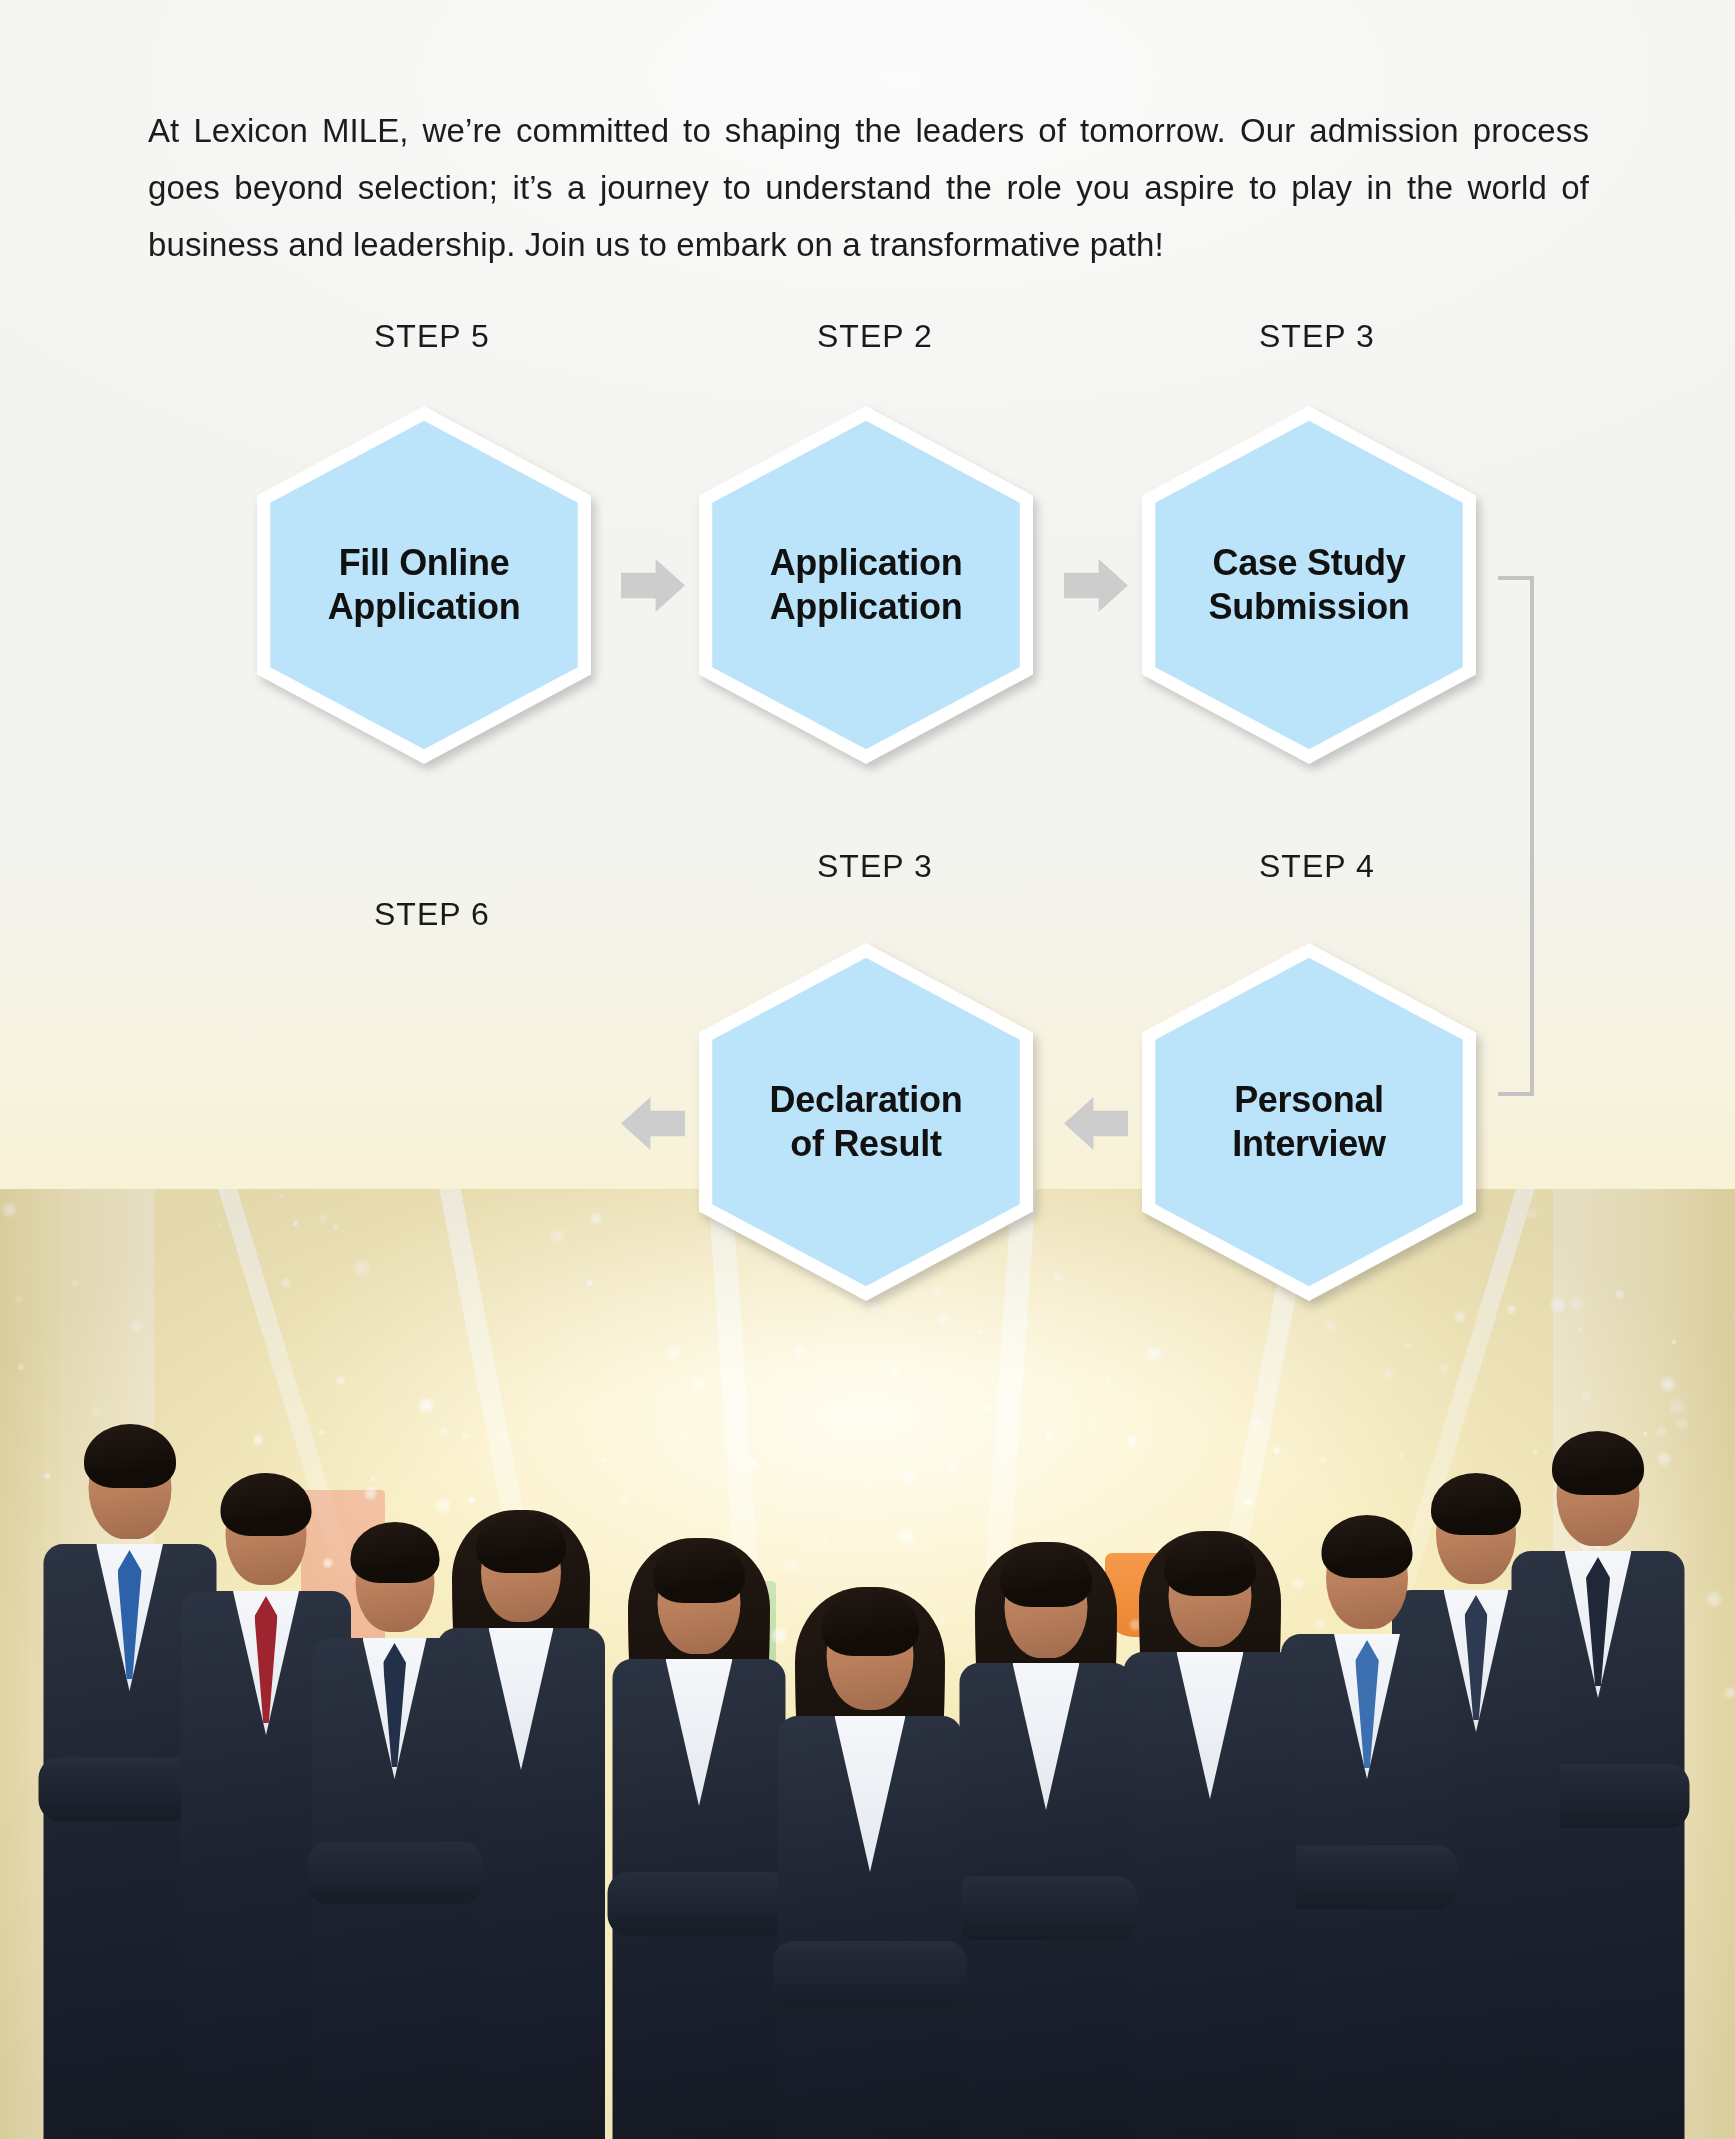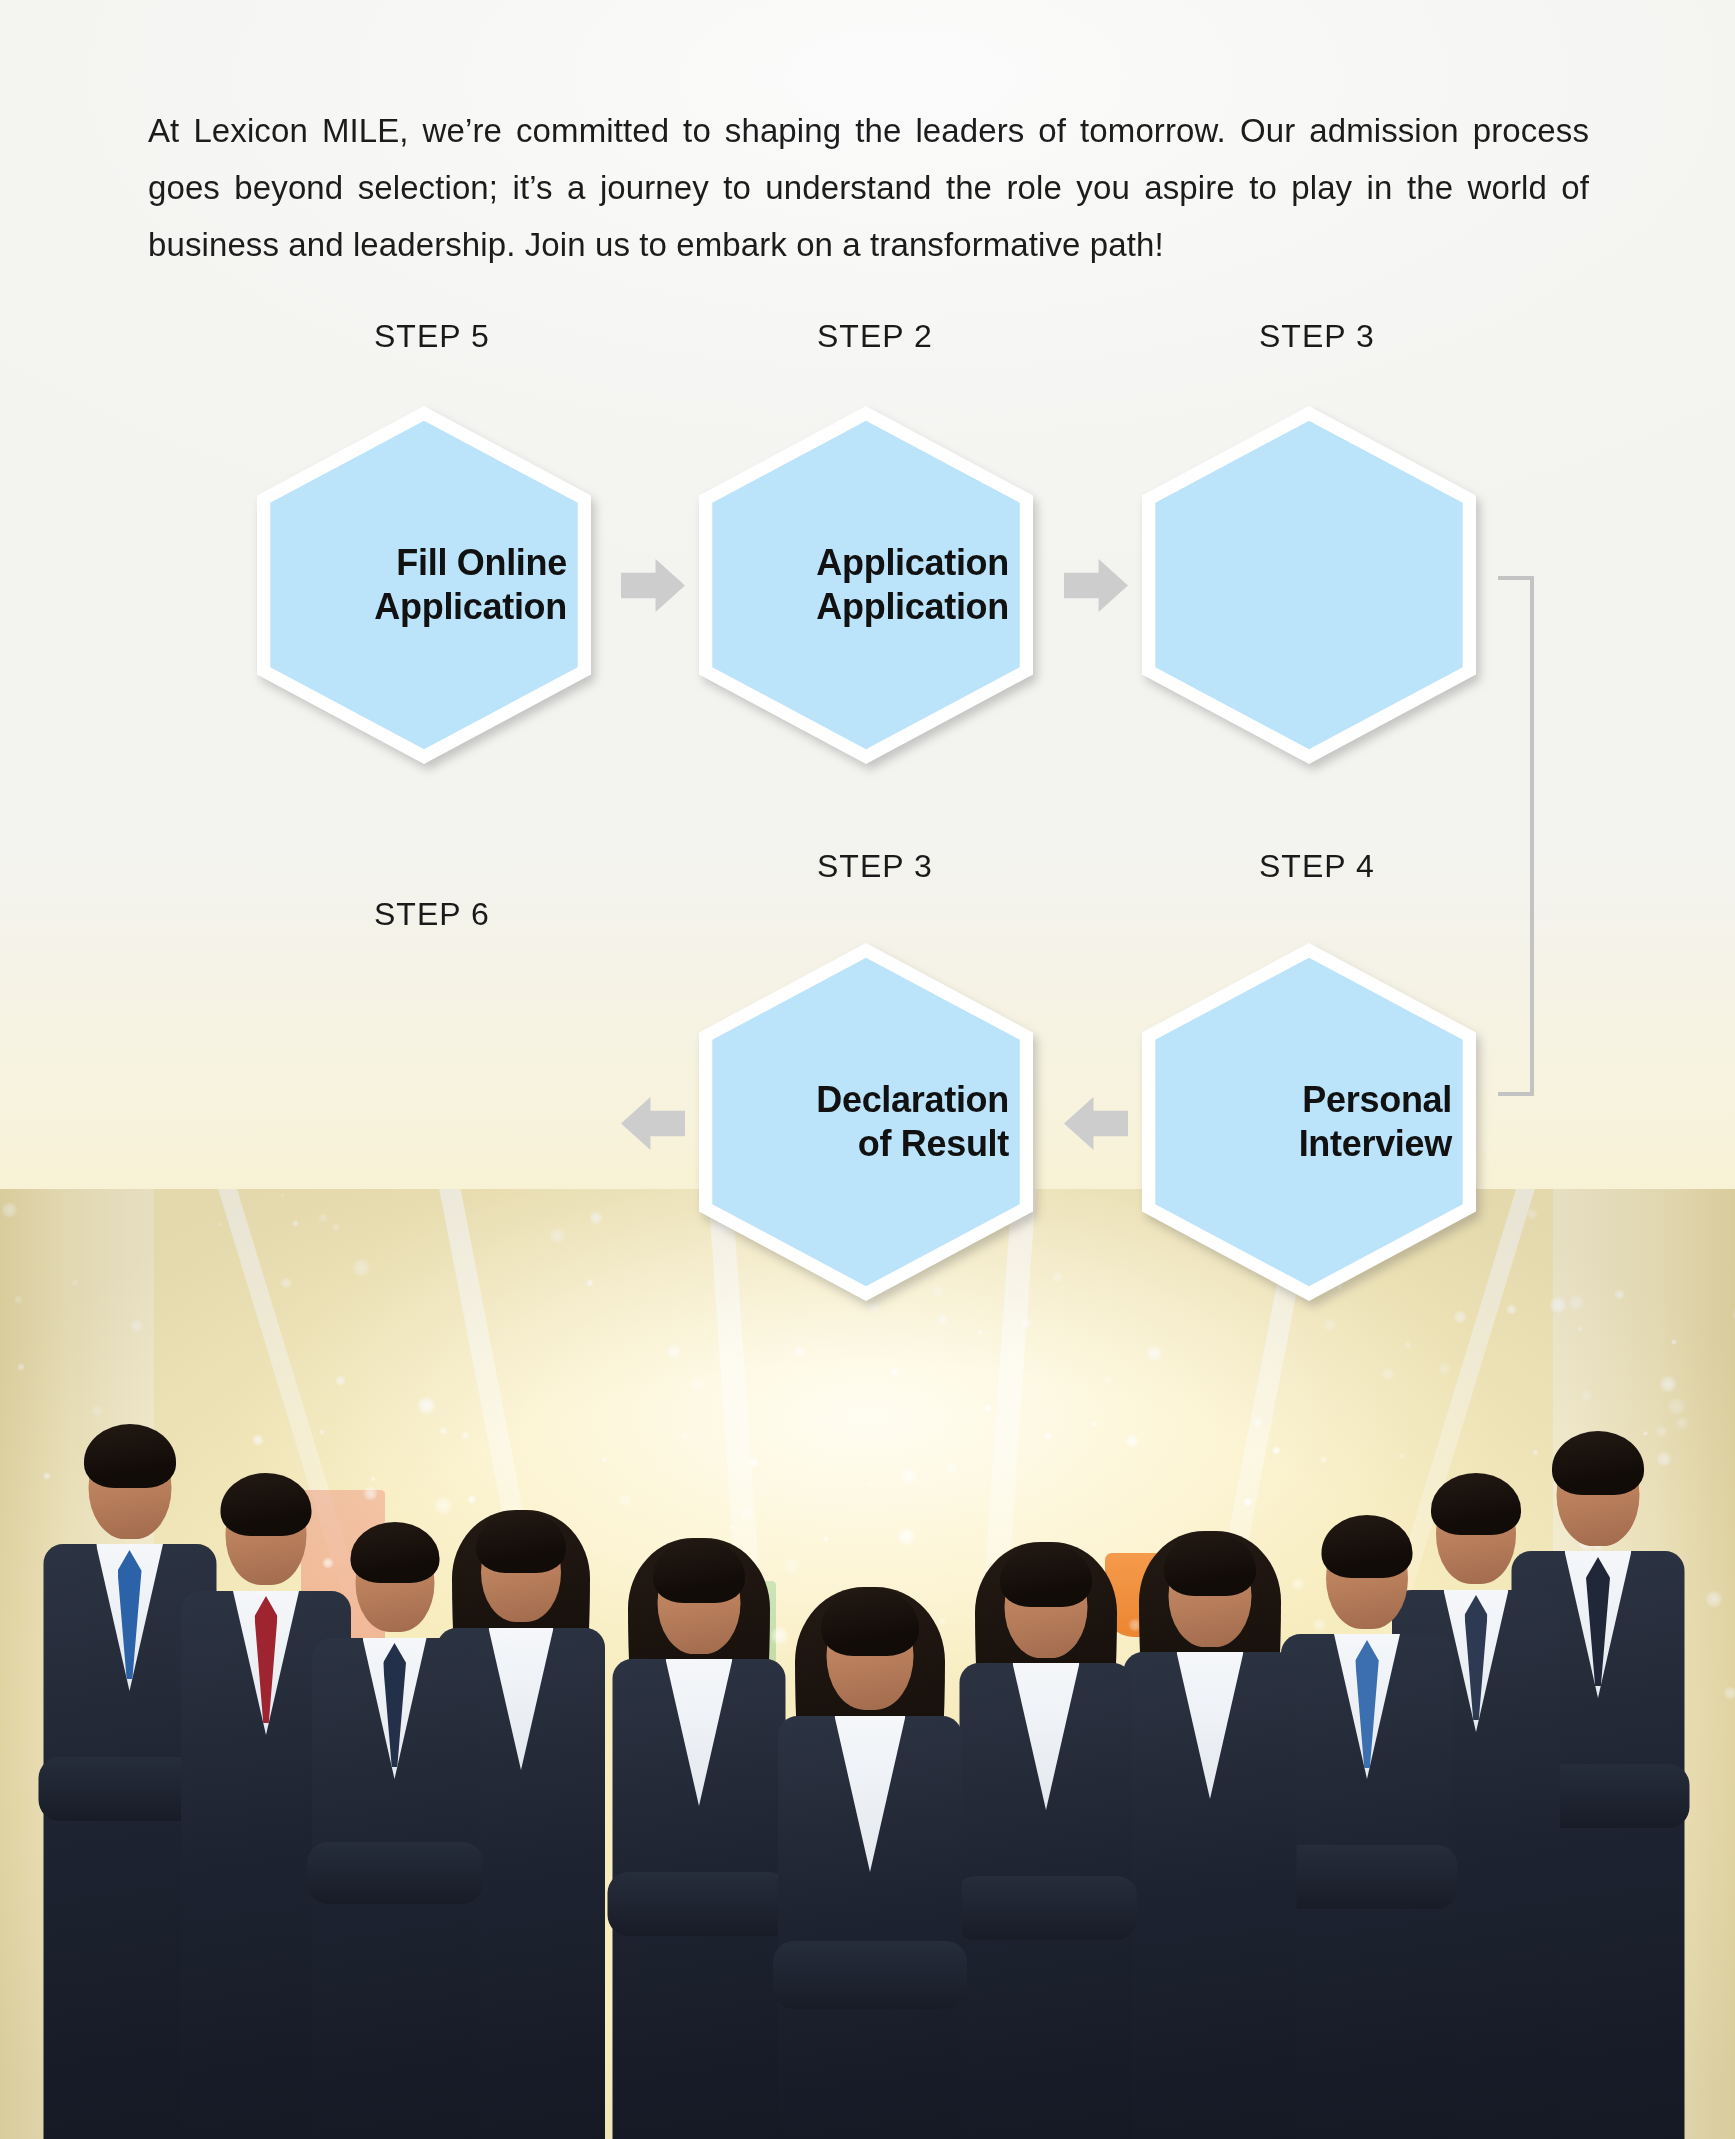--- a/index.html
+++ b/index.html
@@ -174,21 +174,21 @@
   .hex-inner {
     position: absolute;
     left: 13.3px; top: 14.7px; right: 13.3px; bottom: 14.7px;
     background: #bbe3f9;
     clip-path: polygon(50% 0%, 100% 25%, 100% 75%, 50% 100%, 0% 75%, 0% 25%);
   }
   .hex-text {
     position: absolute;
     left: 0; right: 0; top: 50%;
     transform: translateY(-50%);
-    text-align: right;
+    text-align: center;
     font-size: 36px;
     line-height: 1.22;
     font-weight: 800;
     color: #111111;
     letter-spacing: -0.3px;
     font-family: "Liberation Sans", sans-serif;
     padding: 0 24px;
     box-sizing: border-box;
   }
 
@@ -492,20 +492,24 @@
       <div class="hex-inner"></div>
       <div class="hex-text">
         <div>Application</div>
         <div>Application</div>
       </div>
     </div>
 
     <div class="hex-wrap" style="left:1142px; top:406px;">
       <div class="hex-outer"></div>
       <div class="hex-inner"></div>
+      <div class="hex-text">
+        <div>Case Study</div>
+        <div>Submission</div>
+      </div>
     </div>
 
     <div class="arrow right" style="left:621px;  top:559px;"></div>
     <div class="arrow right" style="left:1064px; top:559px;"></div>
 
     <div class="connector conn-top"></div>
     <div class="connector conn-vert"></div>
     <div class="connector conn-bottom"></div>
 
     <div class="step-label" style="left:374px;  top:896px;">STEP 6</div>

